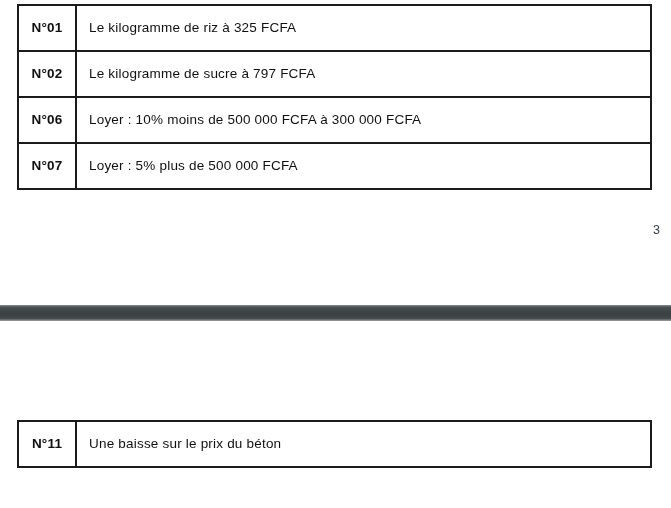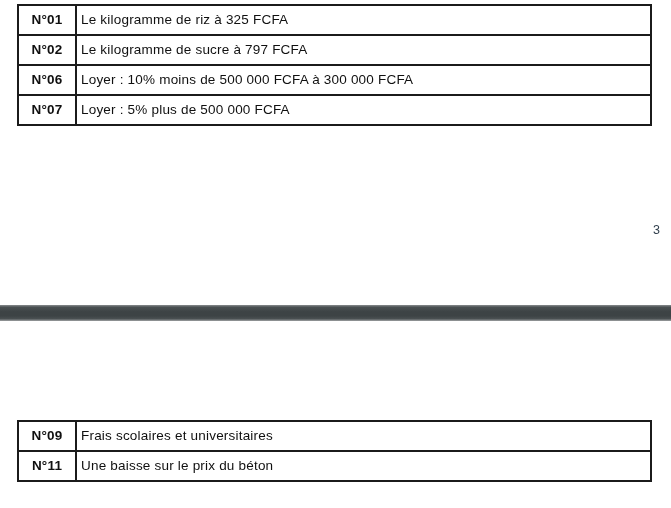--- a/index.html
+++ b/index.html
@@ -20,21 +20,21 @@
   }
   #table1 { top: 4px; }
   #table2 { top: 420px; }
   col.c-num  { width: 58px; }
   col.c-desc { width: 575px; }
   table.doc-table td {
     border: 2px solid #1b1b1b;
     font-size: 13.5px;
     color: #101010;
     letter-spacing: 0.2px;
-    padding: 4px;
+    padding: 12px;
     height: 20px;
     line-height: 20px;
     vertical-align: middle;
     overflow: hidden;
   }
   td.num {
     font-weight: bold;
     text-align: center;
   }
   td.desc {
@@ -97,23 +97,19 @@
 
   <div class="separator"></div>
 
   <table class="doc-table" id="table2">
     <colgroup>
         <col class="c-num">
         <col class="c-desc">
       </colgroup>
     <tbody>
       <tr>
-        <td class="num">N°09</td>
-        <td class="desc">Frais scolaires et universitaires</td>
-      </tr>
-      <tr>
         <td class="num">N°11</td>
         <td class="desc">Une baisse sur le prix du béton</td>
       </tr>
     </tbody>
   </table>
 
 </div>
 
 </body></html>

